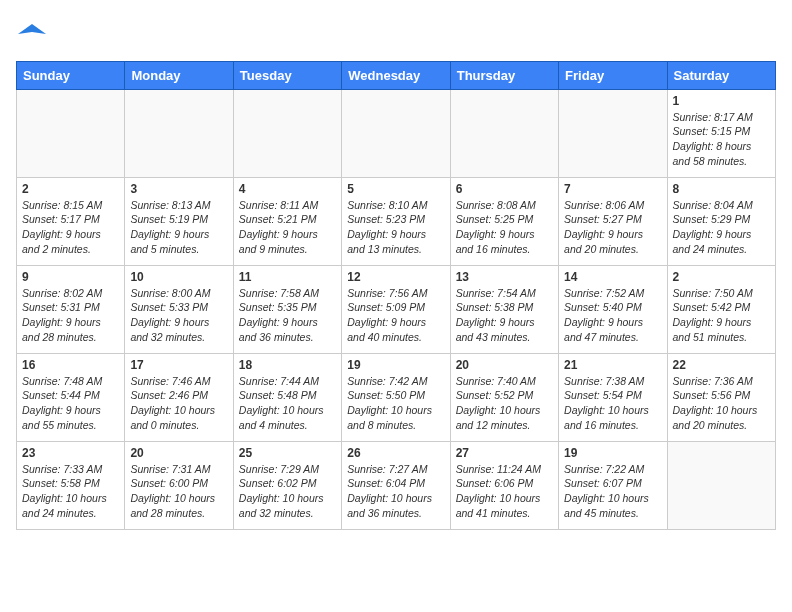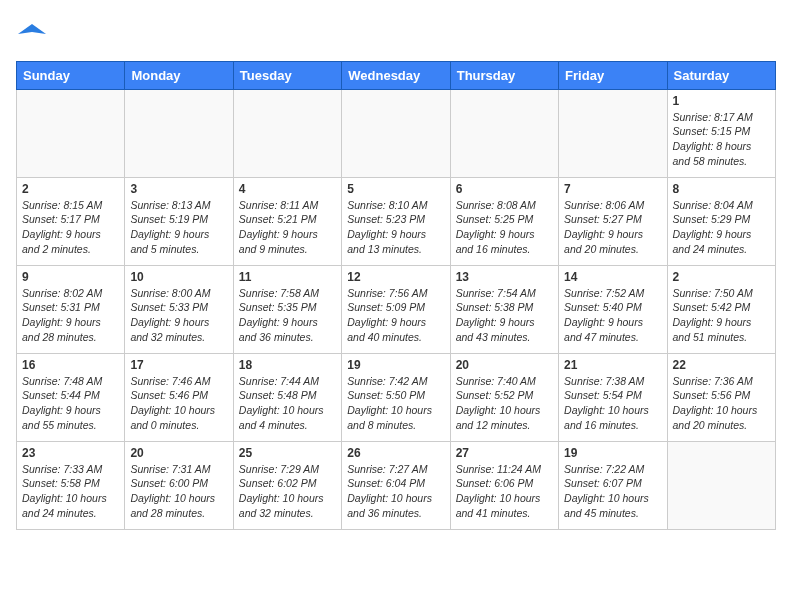--- a/index.html
+++ b/index.html
@@ -231,21 +231,21 @@
       <tr class="week-row">
         <td>
           <span class="day-number">16</span>
           <div class="day-info">Sunrise: 7:48 AM
 Sunset: 5:44 PM
 Daylight: 9 hours and 55 minutes.</div>
         </td>
         <td>
           <span class="day-number">17</span>
           <div class="day-info">Sunrise: 7:46 AM
-Sunset: 5:46 PM
+Sunset: 2:46 PM
 Daylight: 10 hours and 0 minutes.</div>
         </td>
         <td>
           <span class="day-number">18</span>
           <div class="day-info">Sunrise: 7:44 AM
 Sunset: 5:48 PM
 Daylight: 10 hours and 4 minutes.</div>
         </td>
         <td>
           <span class="day-number">19</span>

